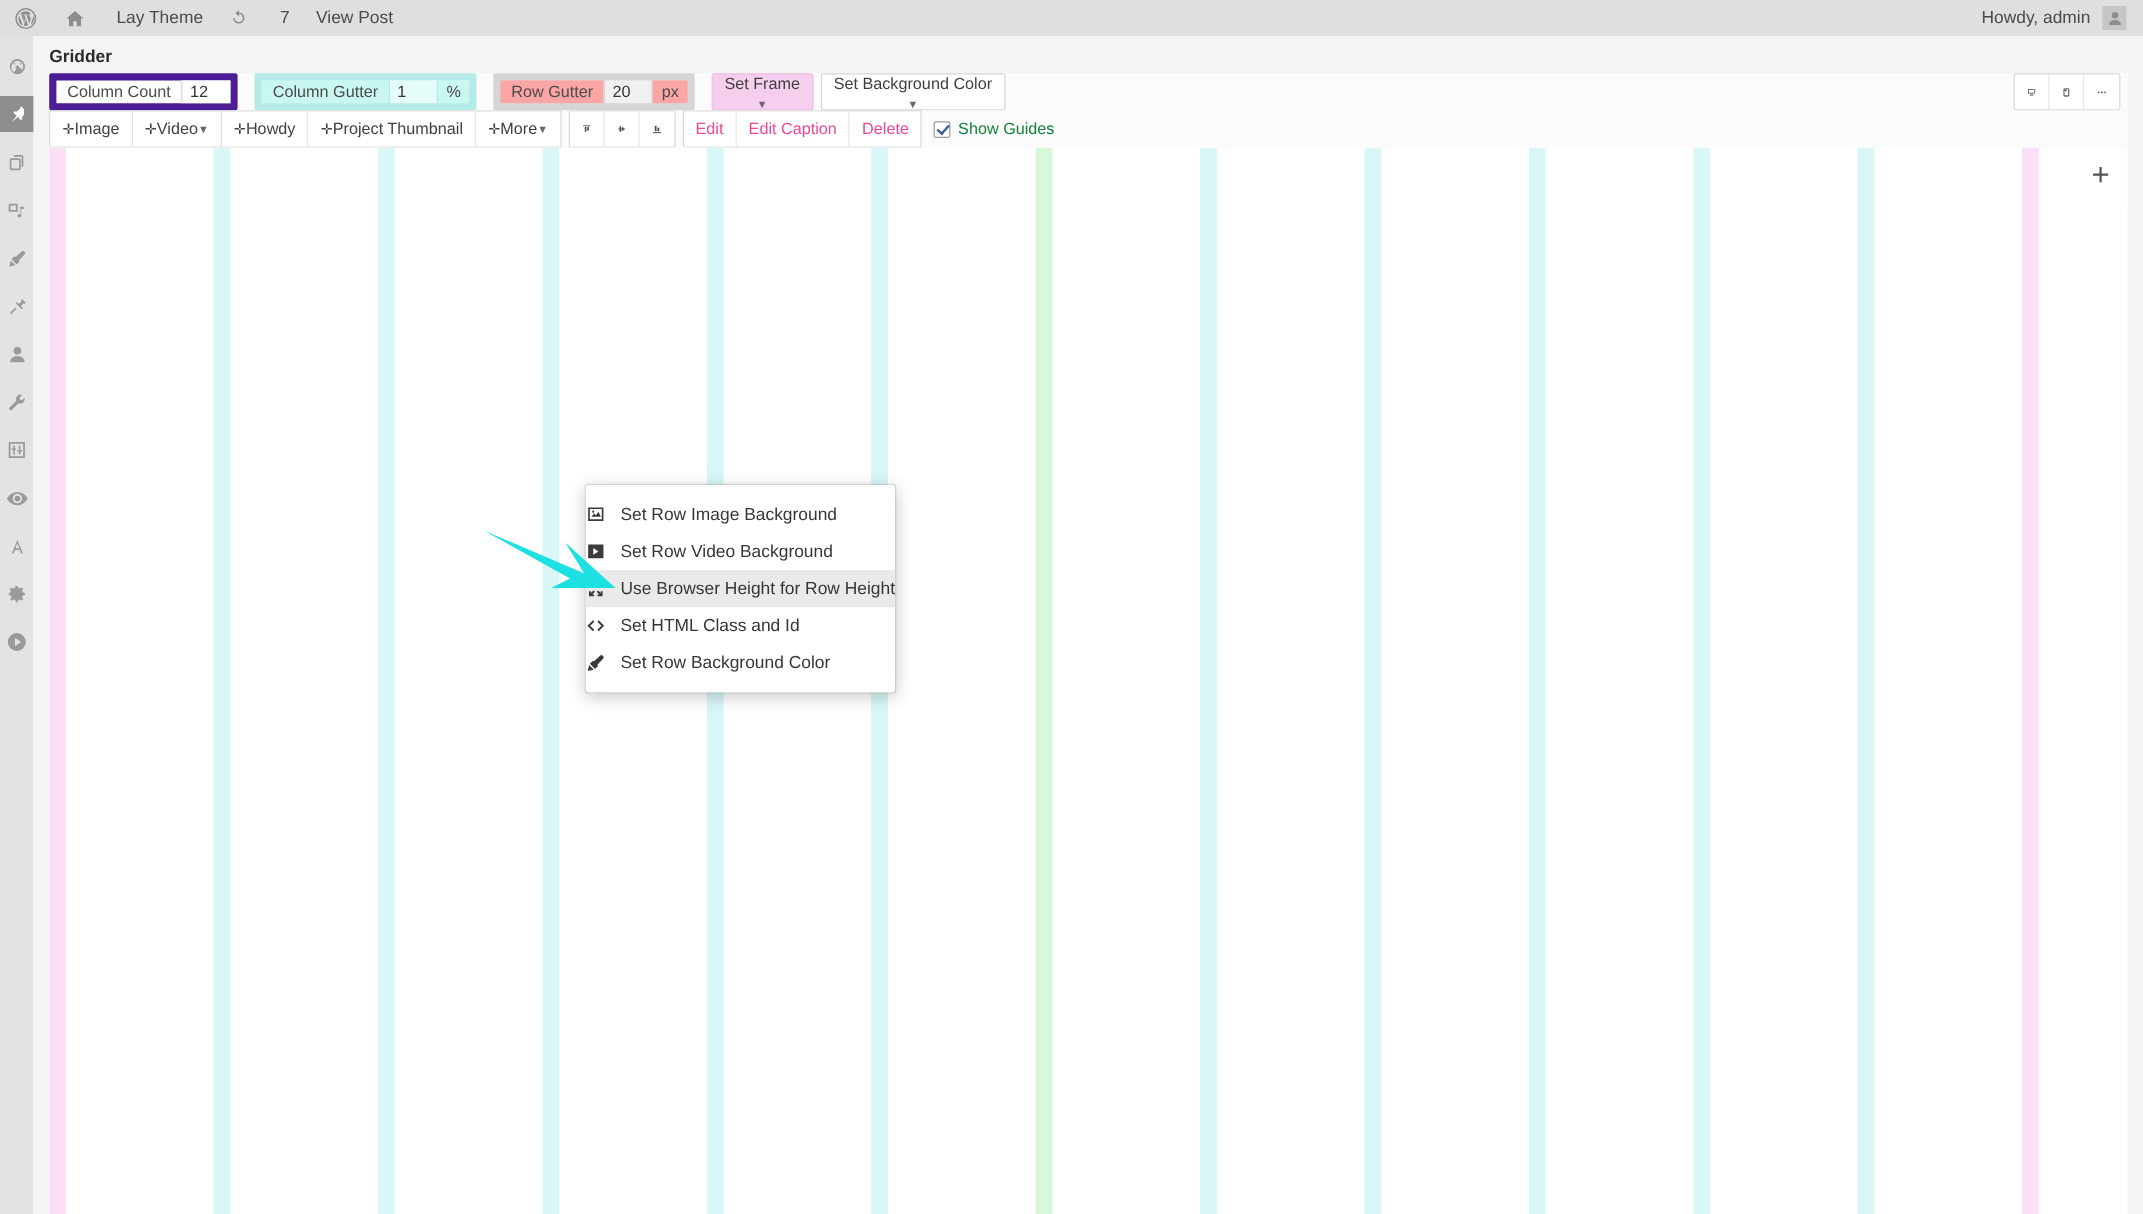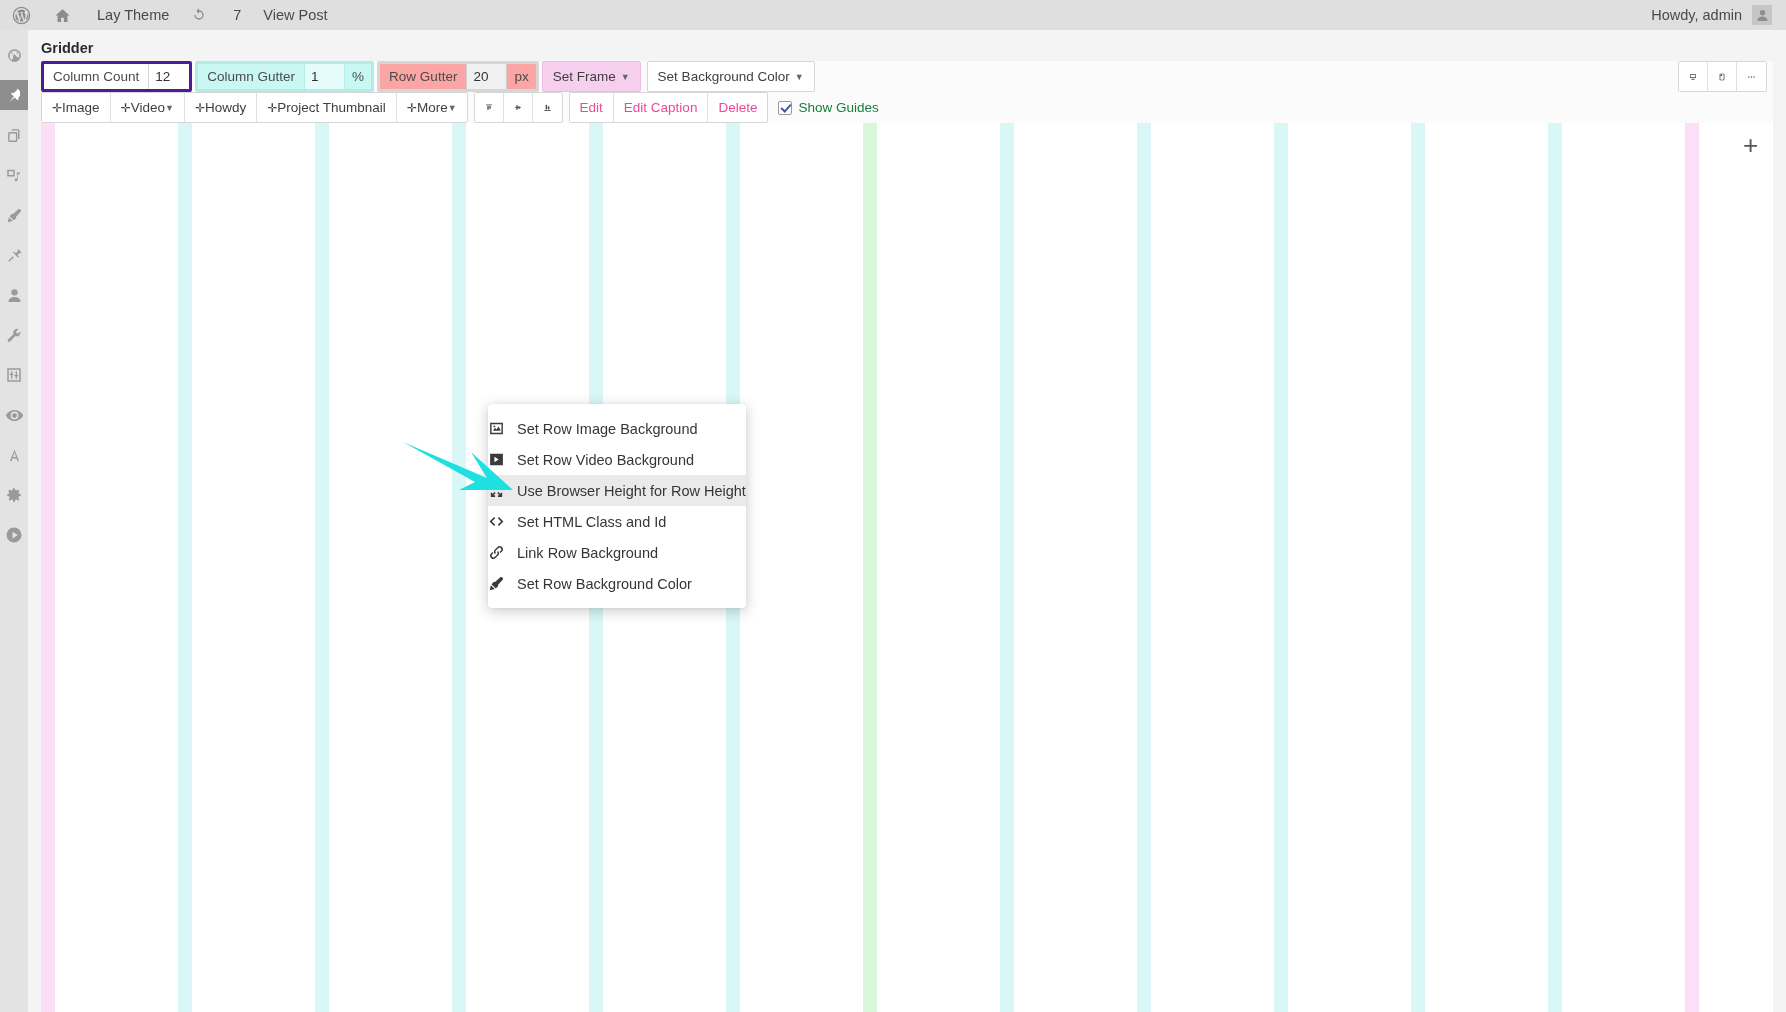--- a/index.html
+++ b/index.html
@@ -60,22 +60,22 @@
 
   
   .toolbar {
     position: absolute; left: 13px; background: #fbfbfb;
     display: flex; align-items: stretch;
   }
   #toolbar-top { top: 31px; width: 1732px; height: 31px; }
   #toolbar-bottom { top: 62px; width: 1732px; height: 31px; }
 
   .tb-group {
-    display: flex; align-items: stretch; border: 3px solid #4c1d95;
-    background: #fff; margin-right: 3px; border-radius: 2px;
+    display: flex; align-items: stretch; border: 6px solid #4c1d95;
+    background: #fff; margin-right: 14px; border-radius: 2px;
   }
   .tb-label {
     display: flex; align-items: center; padding: 0 9px;
     font-size: 13.5px; color: #4b4b4b; white-space: nowrap;
   }
   .tb-input {
     width: 41px; border: none; border-left: 1px solid #d6d6d6;
     font-size: 13.5px; color: #333; text-align: left; padding: 0 6px;
     font-family: "Liberation Sans", sans-serif; background: #fff; outline: none;
   }
@@ -89,20 +89,21 @@
   .grp-cyan { background: #c9f7f2; border-color: #b5ebe6; }
   .grp-cyan .tb-label, .grp-cyan .tb-unit { background: #c9f7f2; }
   .grp-cyan .tb-input { background: #e6fcfa; border-left: 1px solid #b5ebe6; border-right: 1px solid #b5ebe6; }
 
   .tb-btn {
     display: flex; align-items: center; gap: 5px; padding: 0 10px;
     border: 1px solid #d6d6d6; background: #fff; margin-right: 6px;
     font-size: 13.5px; color: #3f3f3f; white-space: nowrap;
     border-radius: 2px; cursor: pointer;
     font-family: "Liberation Sans", sans-serif;
+    flex-direction: column;
   }
   .tb-btn.pink { background: #f7cfee; border-color: #eebde3; color: #3f3f3f; }
   .caret { font-size: 9px; color: #666; }
   .plus { font-size: 12px; color: #444; }
 
   .tb-seg {
     display: flex; border: 1px solid #d6d6d6; background: #fff;
     margin-right: 6px; border-radius: 2px; overflow: hidden;
   }
   .tb-seg > * {
@@ -447,28 +448,20 @@
           <span class="mi-ico">
             <svg width="17" height="17" viewBox="0 0 24 24">
               <path d="M8.6 5.6L2.2 12l6.4 6.4 1.6-1.7L5.4 12l4.8-4.7-1.6-1.7zm6.8 0l-1.6 1.7L18.6 12l-4.8 4.7 1.6 1.7L21.8 12l-6.4-6.4z"></path>
             </svg>
           </span>
           <span>Set HTML Class and Id</span>
         </div>
         <div class="mi">
           <span class="mi-ico">
             <svg width="17" height="17" viewBox="0 0 24 24">
-              <path d="M9.8 14.2a4.6 4.6 0 010-6.5l3.2-3.2a4.6 4.6 0 116.5 6.5l-1.7 1.7-1.4-1.4 1.7-1.7a2.6 2.6 0 10-3.7-3.7l-3.2 3.2a2.6 2.6 0 000 3.7l-1.4 1.4zm4.4-4.4a4.6 4.6 0 010 6.5l-3.2 3.2a4.6 4.6 0 11-6.5-6.5l1.7-1.7 1.4 1.4-1.7 1.7a2.6 2.6 0 103.7 3.7l3.2-3.2a2.6 2.6 0 000-3.7l1.4-1.4z"></path>
-            </svg>
-          </span>
-          <span>Link Row Background</span>
-        </div>
-        <div class="mi">
-          <span class="mi-ico">
-            <svg width="17" height="17" viewBox="0 0 24 24">
               <path d="M19.8 3.3a1.8 1.8 0 00-2.5 0L9.9 10l-1.6-.4L5 12.9l6.1 6.1 3.3-3.3-.4-1.6 6.7-7.4a1.8 1.8 0 00.1-2.5l-.9-.9zM4.1 14.4L2.5 21.5l7.1-1.6-5.5-5.5z"></path>
             </svg>
           </span>
           <span>Set Row Background Color</span>
         </div>
       </div>
 
     <svg id="arrow" width="120" height="70" viewBox="0 0 120 70">
       <path d="M2 4 L86 40 L70 14 L112 52 L58 52 L74 44 Z" fill="#1ee0e0"></path>
     </svg>

